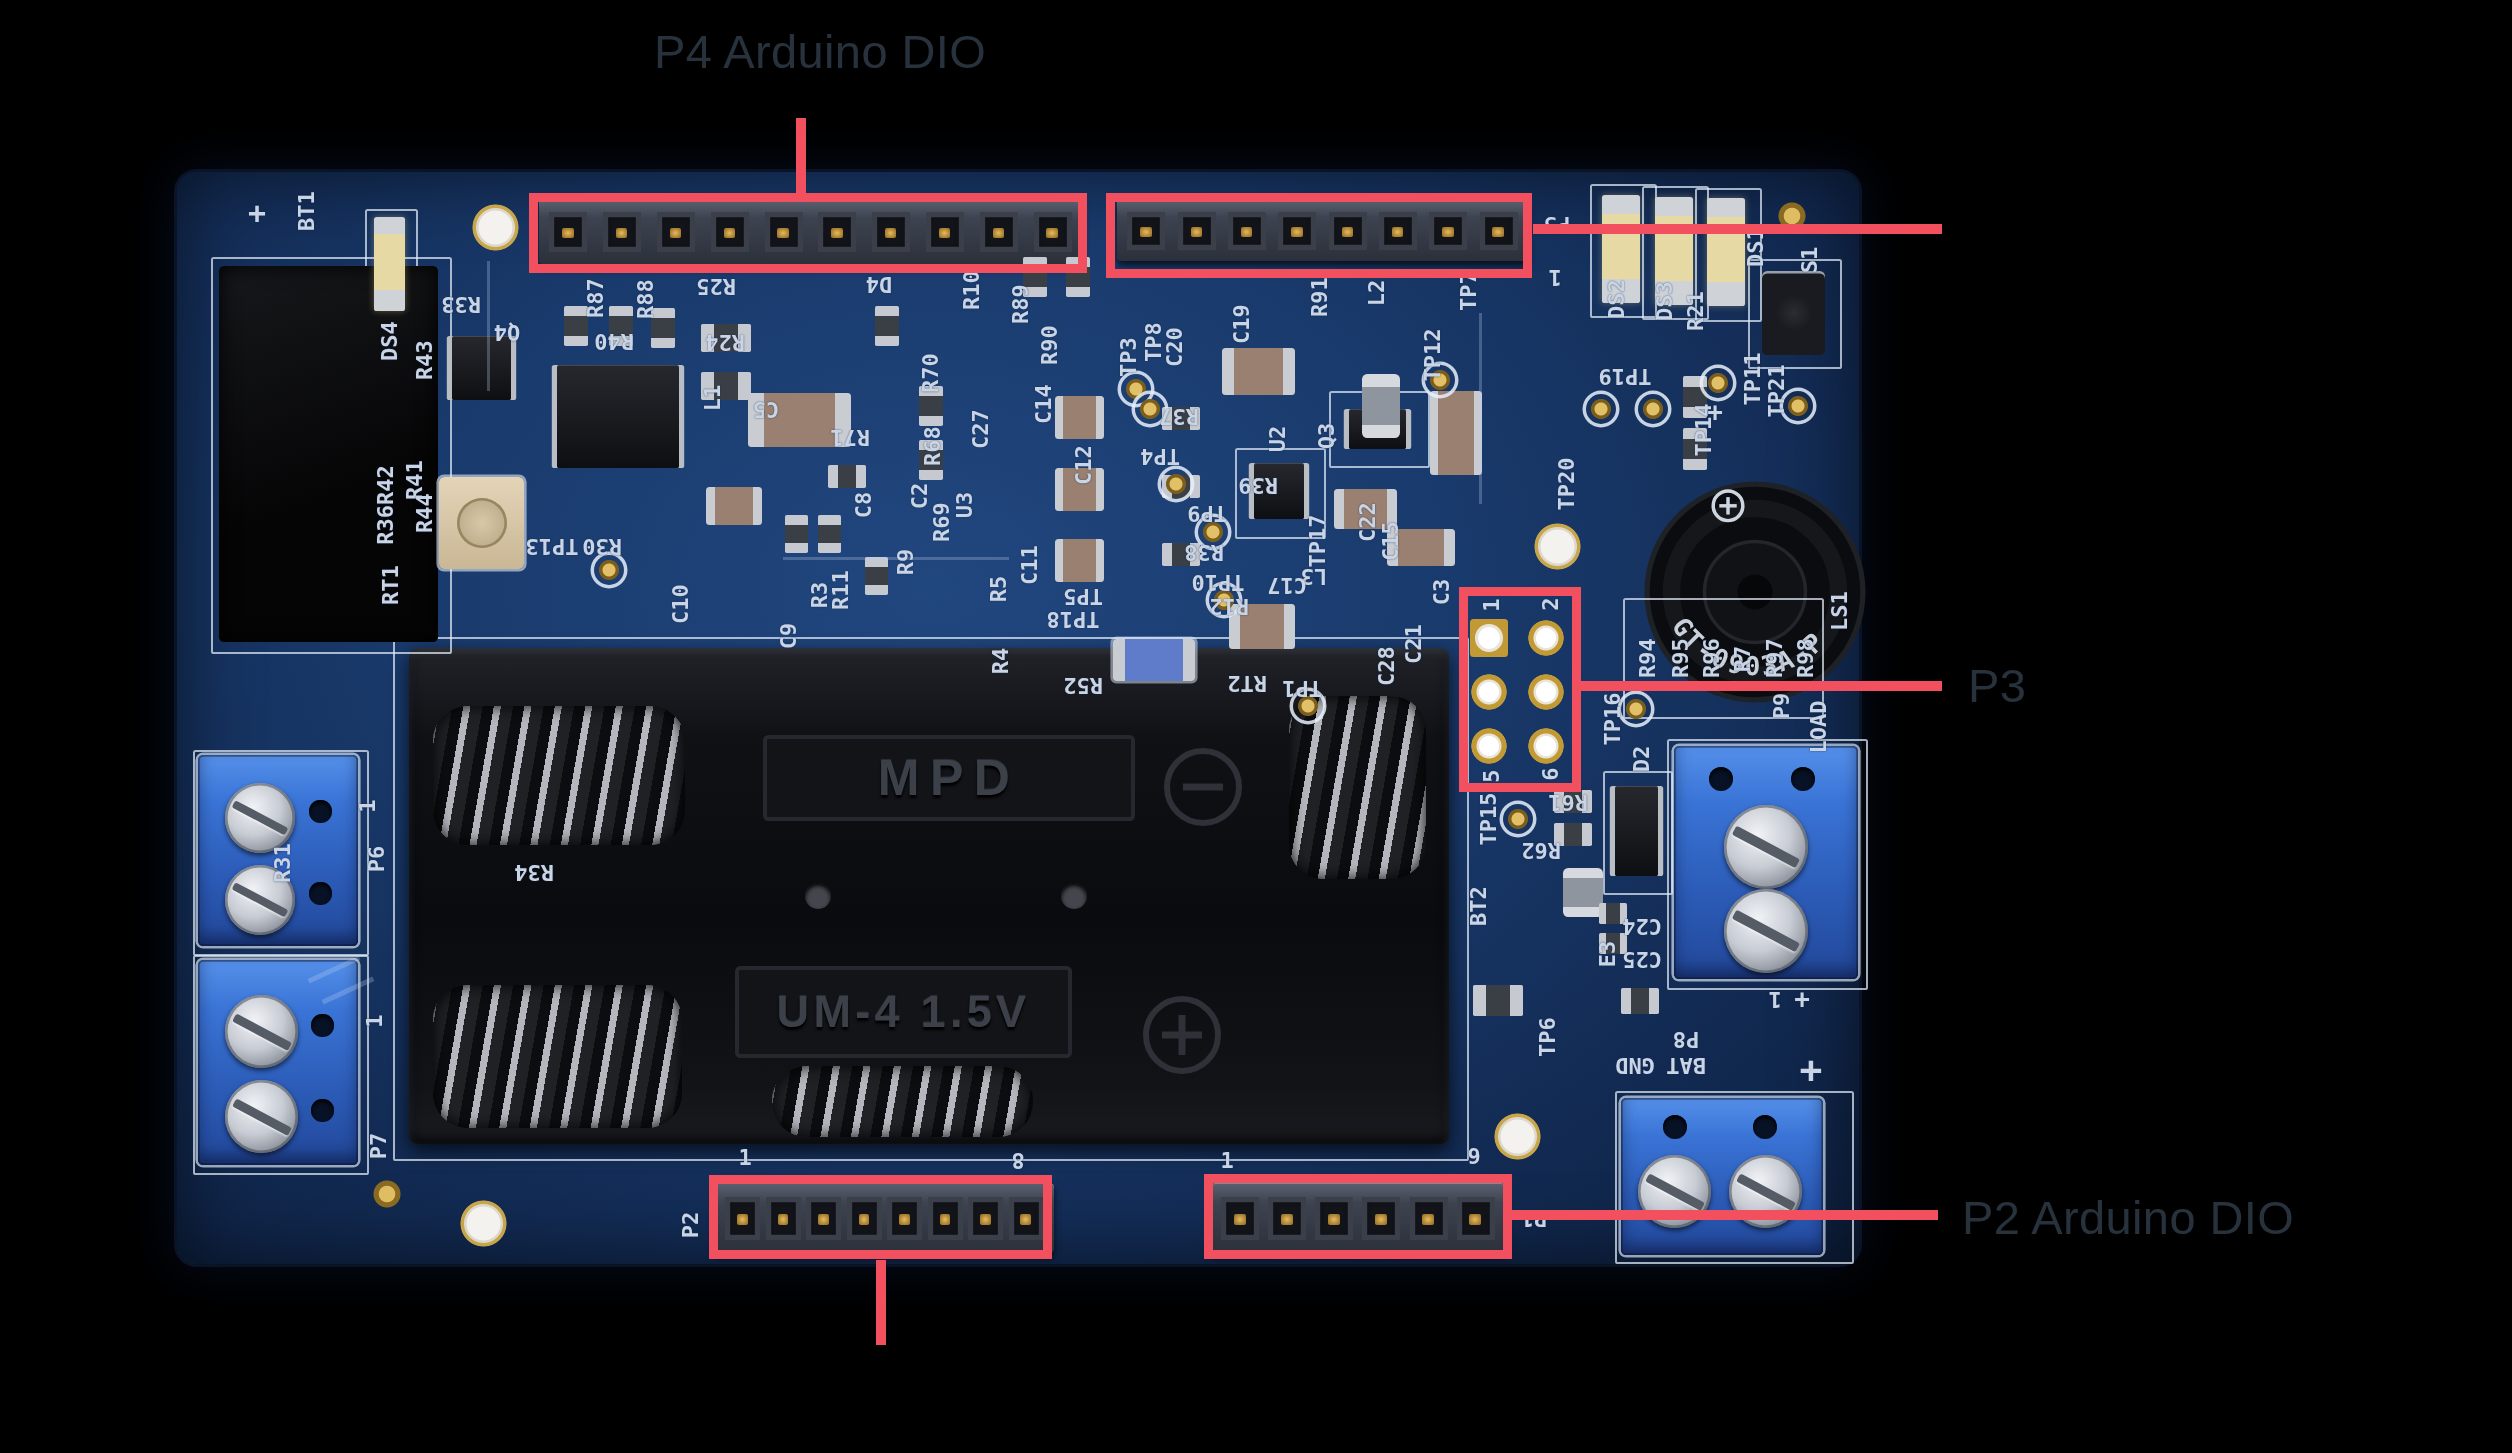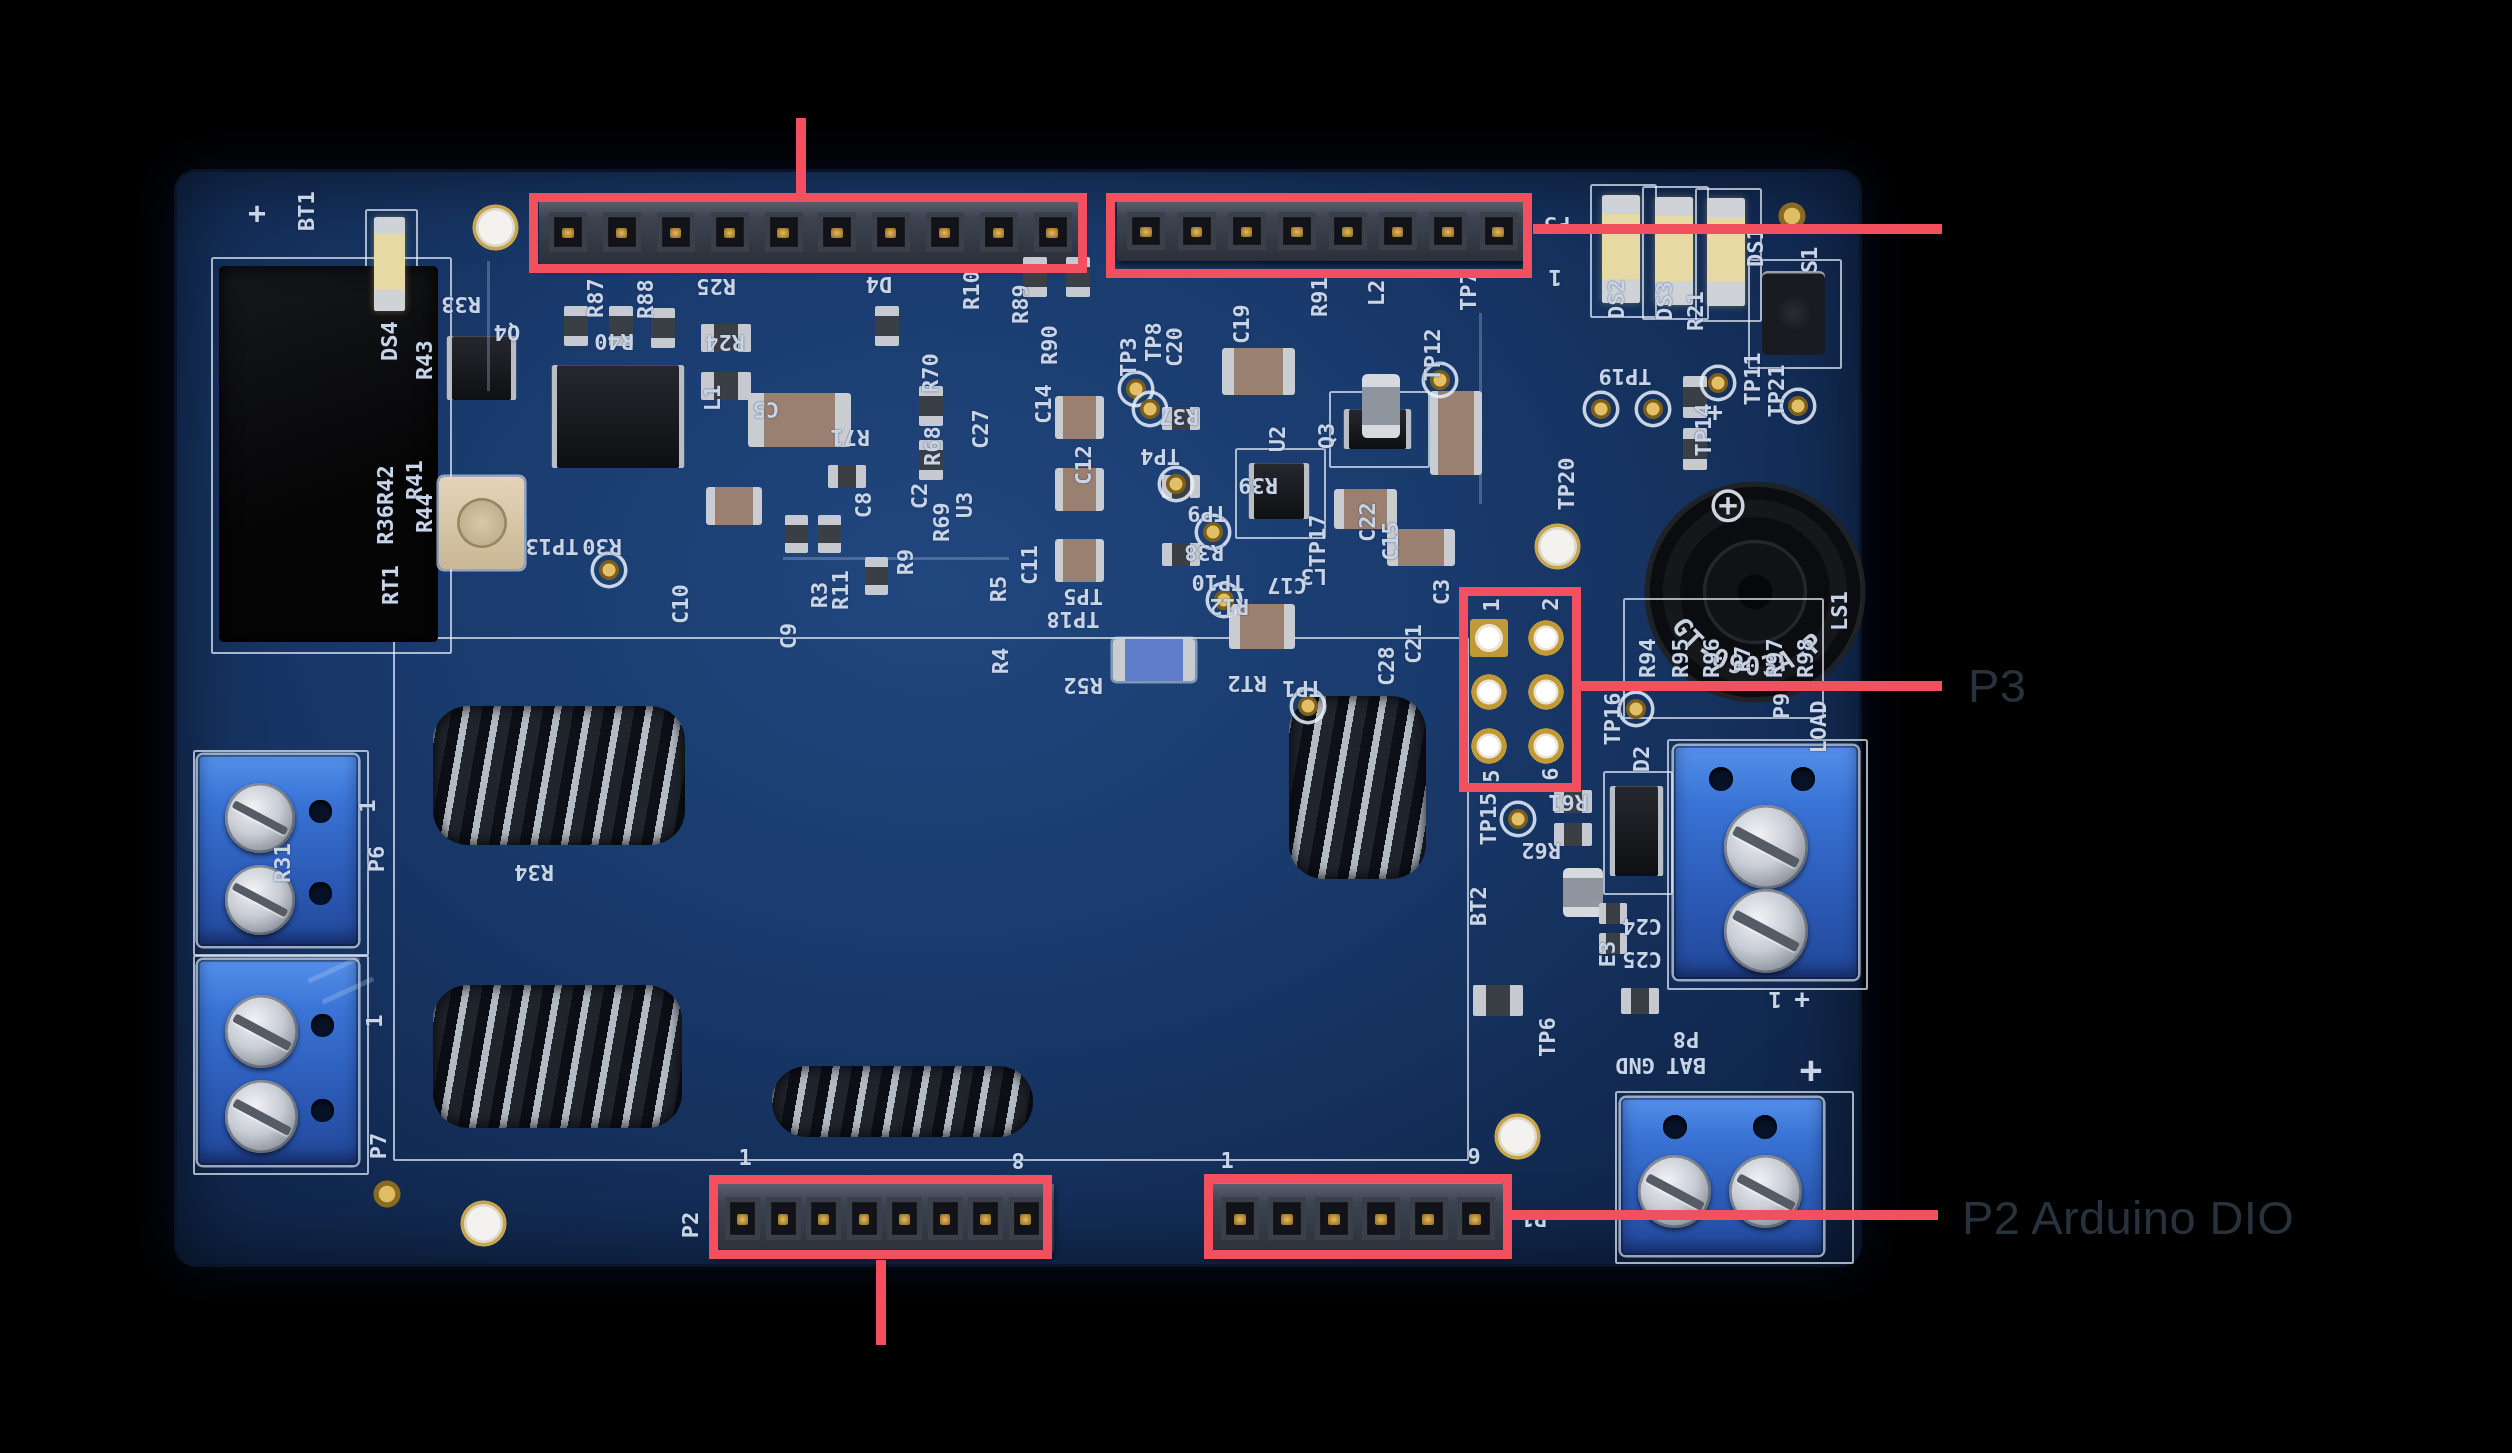--- a/index.html
+++ b/index.html
@@ -125,20 +125,33 @@
   #hdr-p2{left:715px;top:1183px;width:339px;height:70px;--pw:35px;--ph:43px;}
   #hdr-p1{left:1211px;top:1183px;width:294px;height:70px;--pw:38px;--ph:43px;}
 </style>
 </head>
 <body>
 
 <div class="page">
 
   <div class="board"></div>
 
+  <div class="holder">
+    <div class="plate mpd-plate">MPD</div>
+    <div class="plate um4-plate">UM-4  1.5V</div>
+    <div class="pol minus">
+        <i></i>
+      </div>
+    <div class="pol plus">
+        <i></i>
+        <i class="v"></i>
+      </div>
+    <div class="post" style="left:396px;top:235px"></div>
+    <div class="post" style="left:652px;top:235px"></div>
+  </div>
 
   <div class="term" style="left:198px;top:755px;width:160px;height:191px">
     <div class="screw" style="left:27px;top:28px;width:70px;height:70px"></div>
     <div class="screw" style="left:27px;top:110px;width:70px;height:70px"></div>
     <div class="thole" style="left:111px;top:45px;width:22.6px;height:22.6px"></div>
     <div class="thole" style="left:111px;top:127px;width:22.6px;height:22.6px"></div>
   </div>
   <div class="term" style="left:198px;top:960px;width:160px;height:205px">
     <div class="screw" style="left:27px;top:35px;width:73px;height:73px"></div>
     <div class="screw" style="left:27px;top:120px;width:73px;height:73px"></div>
@@ -456,17 +469,18 @@
   <div class="ann-box" id="box-p4"></div>
   <div class="ann-box" id="box-p5"></div>
   <div class="ann-box" id="box-p3"></div>
   <div class="ann-box" id="box-p2dio"></div>
   <div class="ann-box" id="box-p2pow"></div>
   <div class="ann-line" id="line-p4"></div>
   <div class="ann-line" id="line-p5"></div>
   <div class="ann-line" id="line-p3"></div>
   <div class="ann-line" id="line-p2dio"></div>
   <div class="ann-line" id="line-p2pow"></div>
+  <div class="ann-label" id="label-p4">P4 Arduino DIO</div>
   <div class="ann-label" id="label-p3">P3</div>
   <div class="ann-label" id="label-p2dio">P2 Arduino DIO</div>
 
 </div>
 
 
 </body></html>

